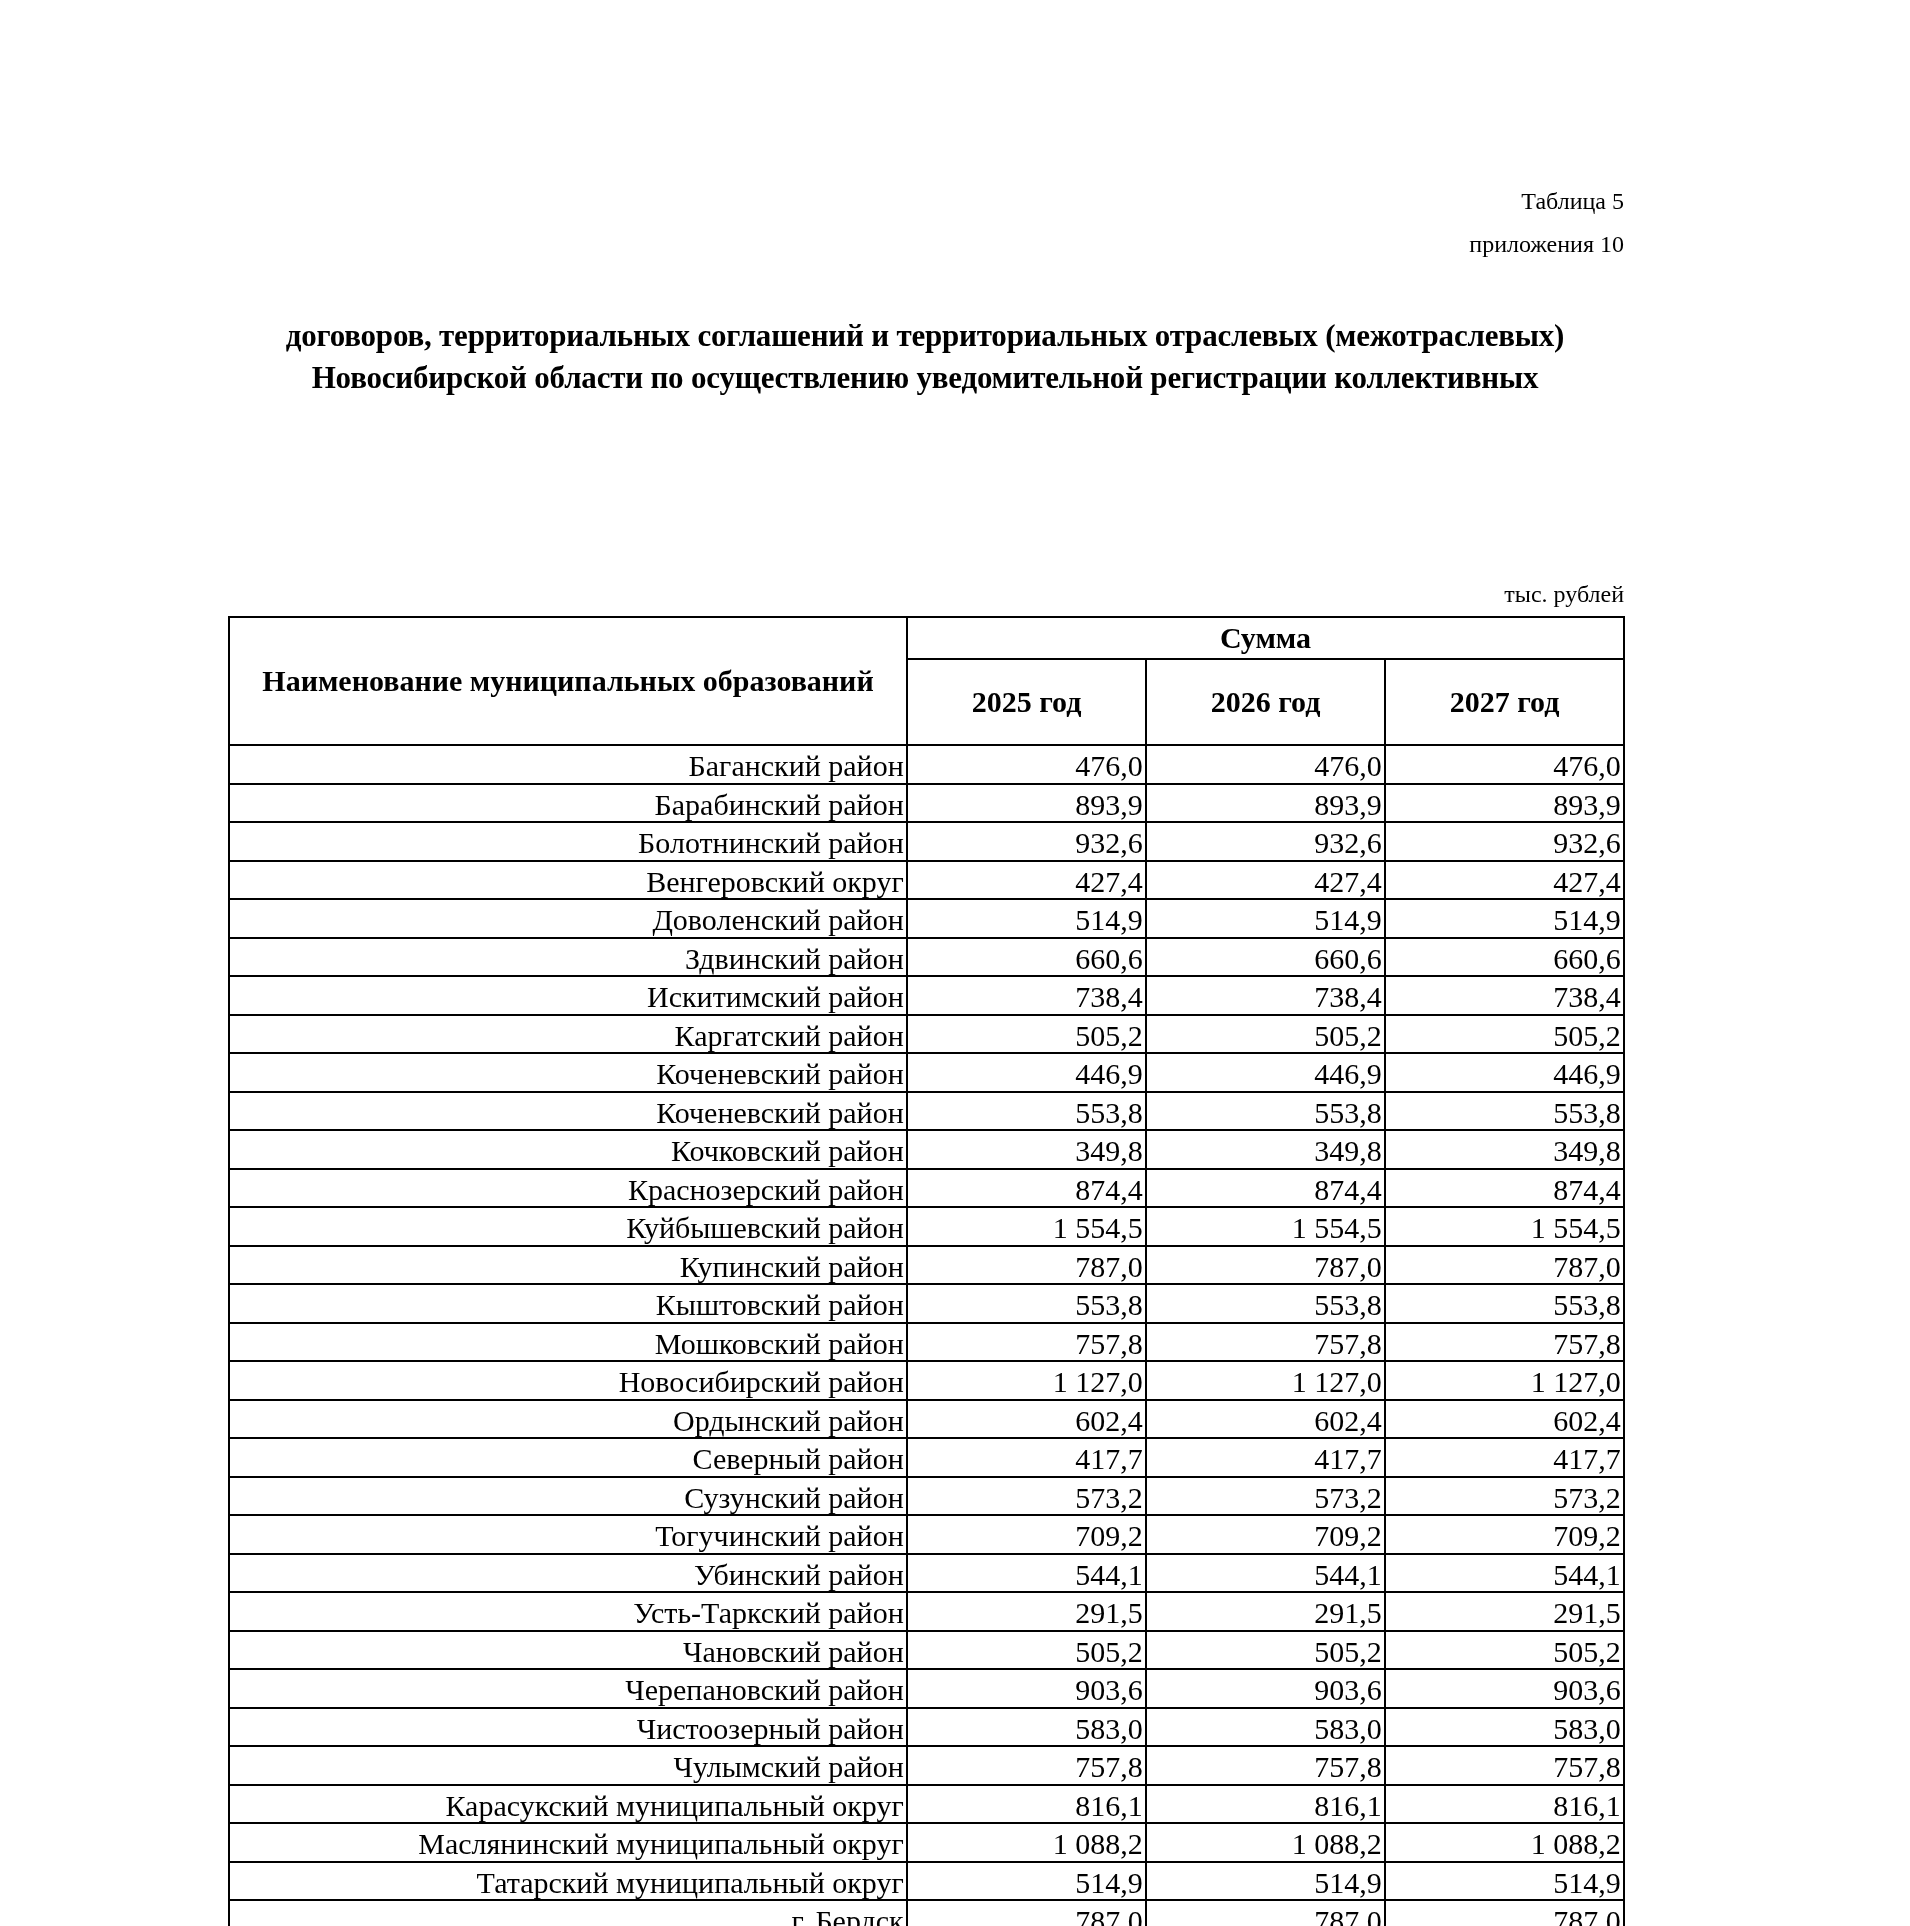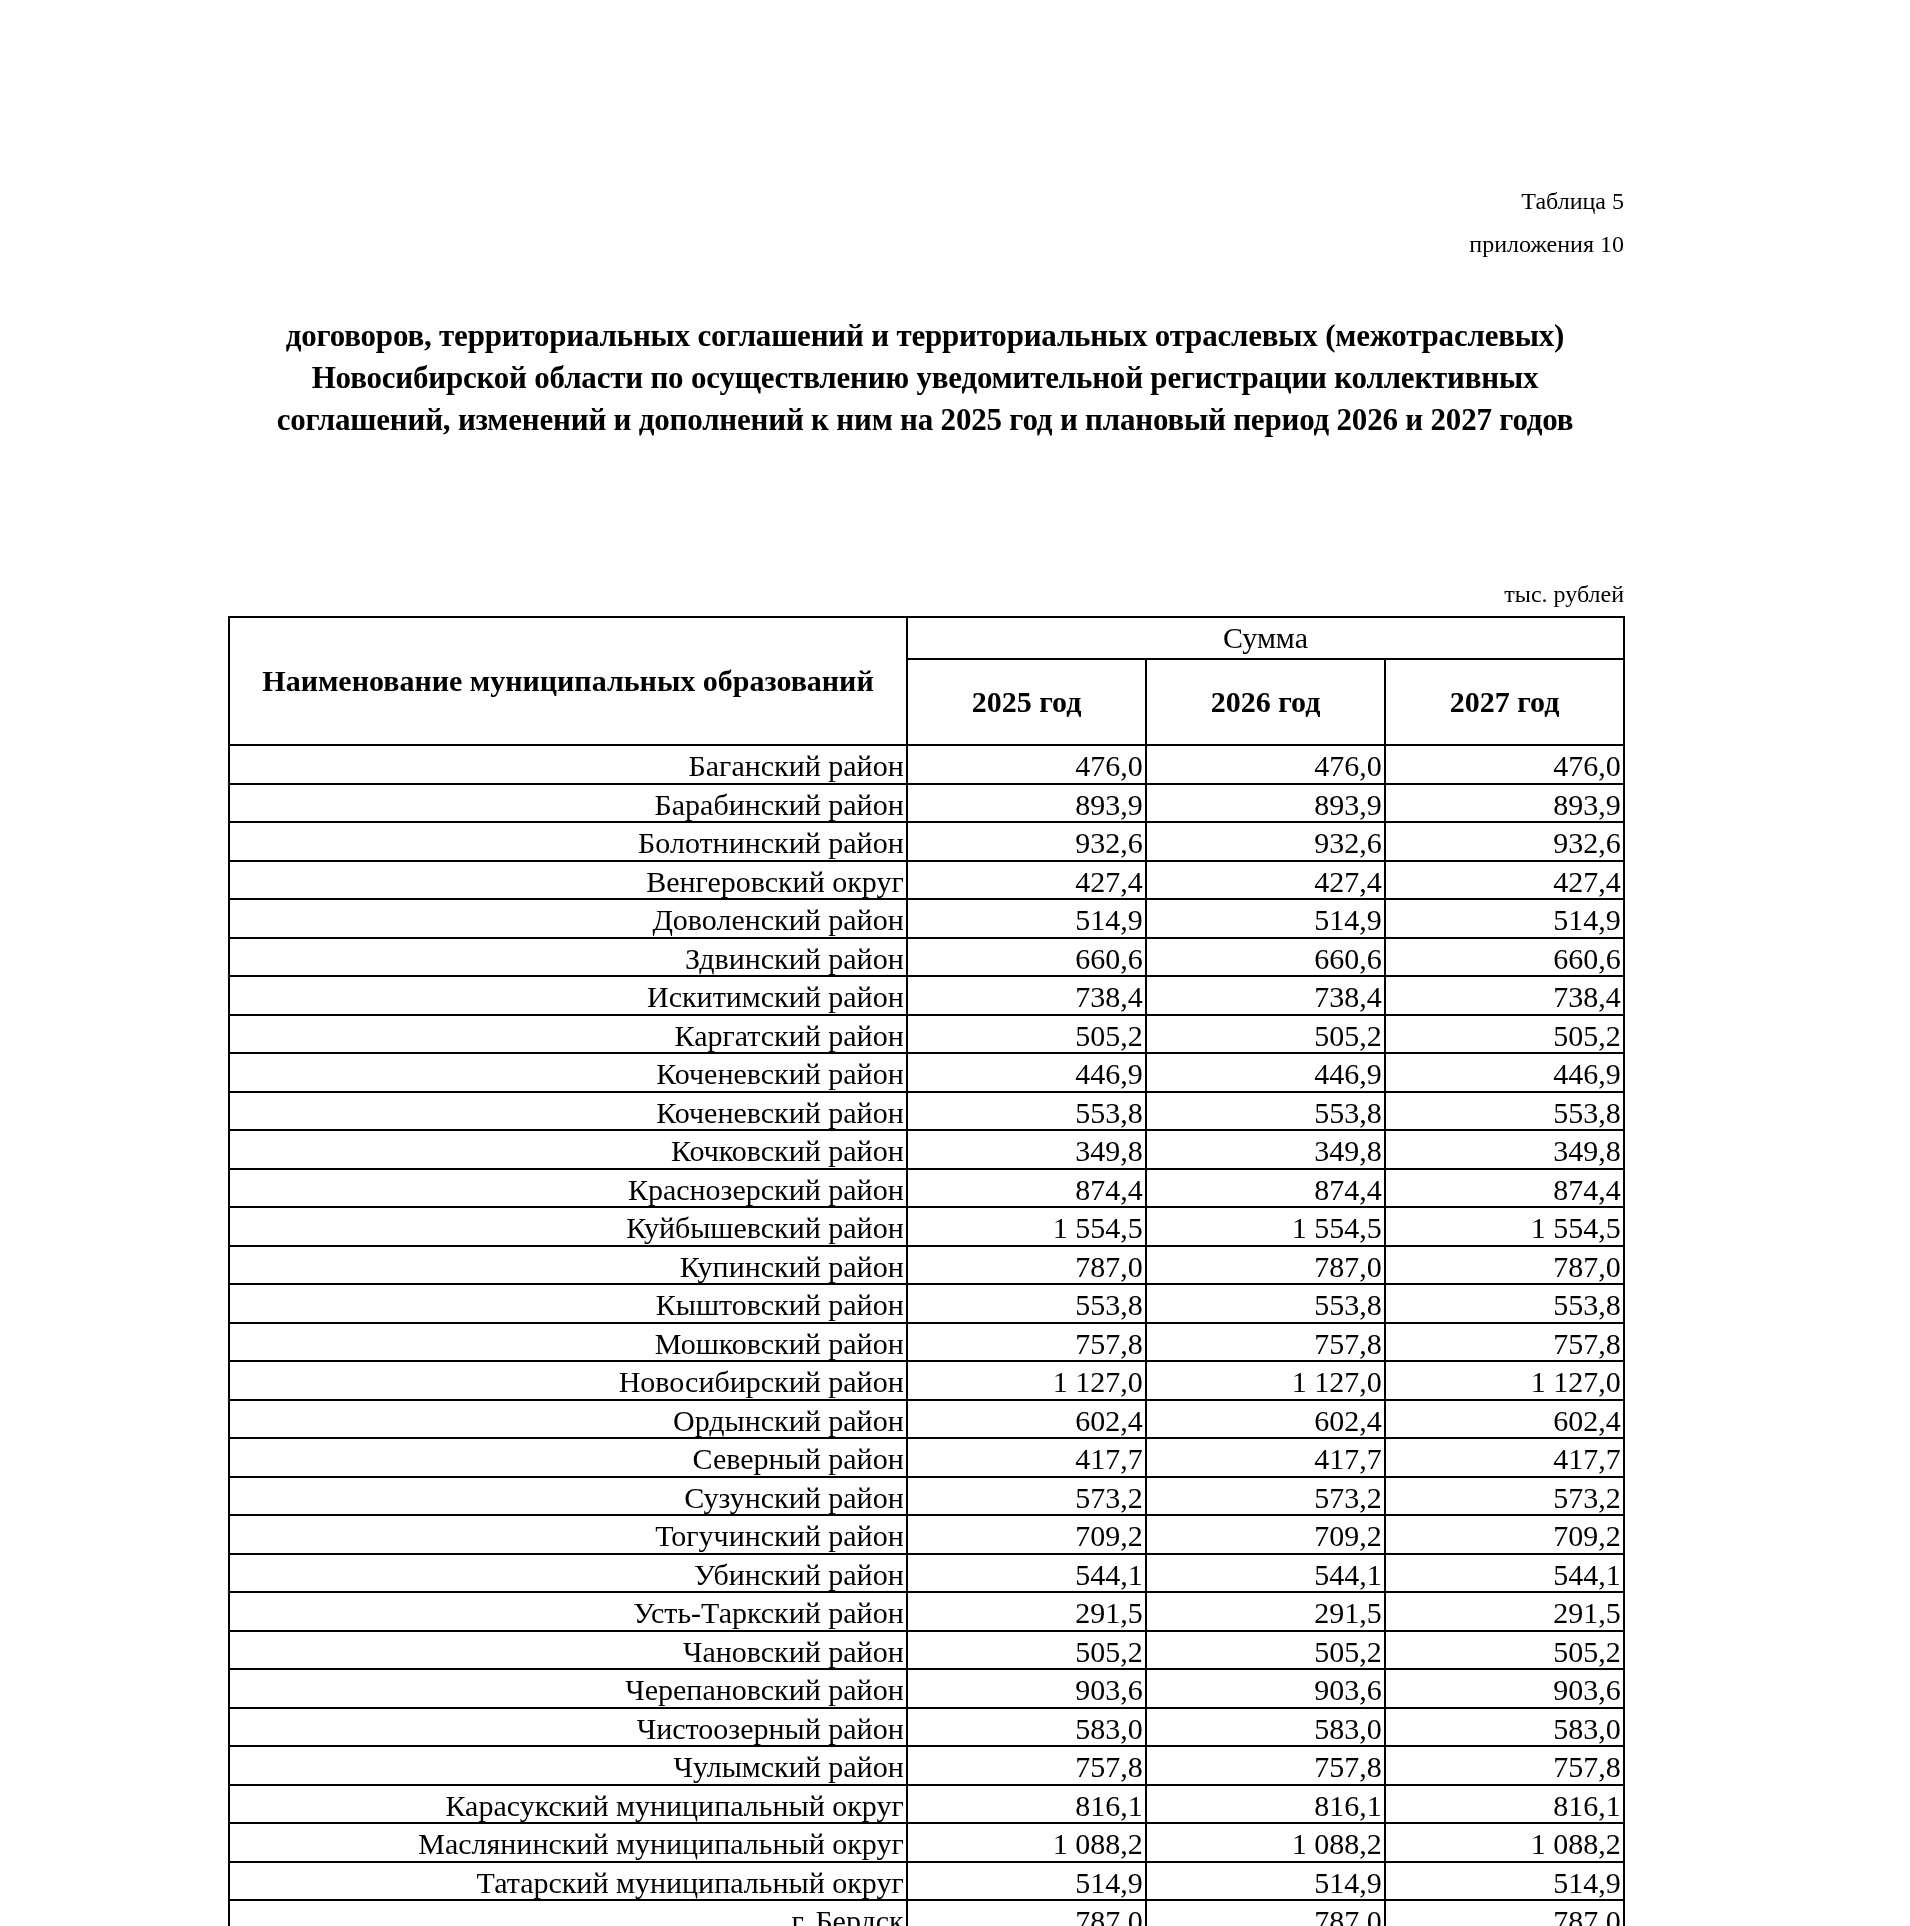--- a/index.html
+++ b/index.html
@@ -25,36 +25,35 @@
     border-collapse: collapse; table-layout: fixed;
     font-size: 30px; line-height: 1;
   }
   table.grid td, table.grid th {
     border: 2.7px solid #000; padding: 0 2.3px; overflow: hidden; white-space: nowrap;
   }
   table.grid col.c-name { width: 678px; }
   table.grid col.c-y { width: 239px; }
   th { font-weight: bold; text-align: center; }
   th.h-name { height: 126px; }
-  th.h-sum { height: 39px; font-weight: normal; }
+  th.h-sum { height: 39px; font-weight: bold; }
   th.h-year { height: 82px; }
   tr.data td { height: 35px; vertical-align: bottom; padding-bottom: 1.5px; }
   td.name { text-align: right; padding-left: 3.1px; }
   td.num { text-align: right; padding-right: 1.5px; }
 </style>
 </head>
 <body>
 
 <div id="table-label" class="right-note">Таблица 5</div>
 <div id="appendix-label" class="right-note">приложения 10</div>
 
 <div id="doc-title">
   <span class="line">договоров, территориальных соглашений и территориальных отраслевых (межотраслевых)</span>
   <span class="line">Новосибирской области по осуществлению уведомительной регистрации коллективных</span>
-  <span class="line">соглашений, изменений и дополнений к ним на 2025 год и плановый период 2026 и 2027 годов</span>
 </div>
 
 <div id="units-label" class="right-note">тыс. рублей</div>
 
 <table class="grid">
   <colgroup>
     <col class="c-name">
       <col class="c-y">
       <col class="c-y">
       <col class="c-y">

